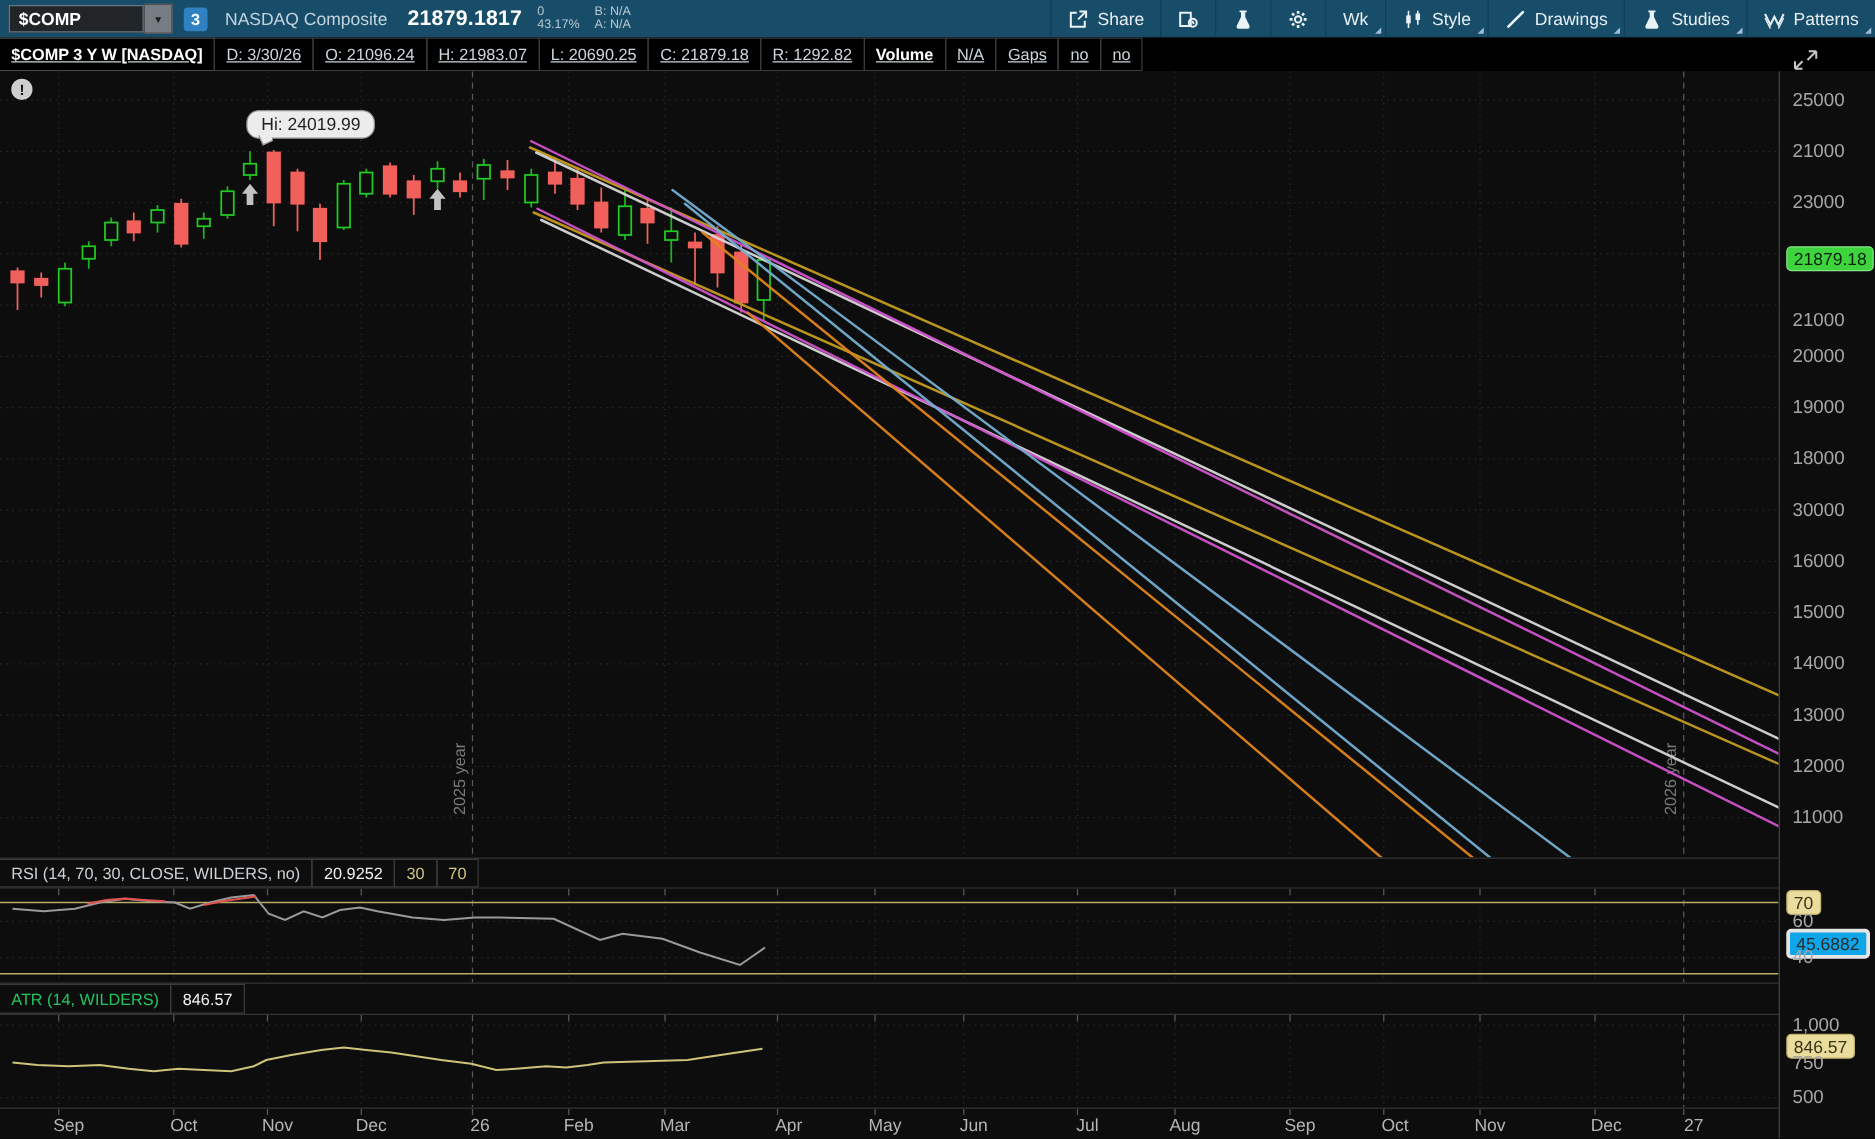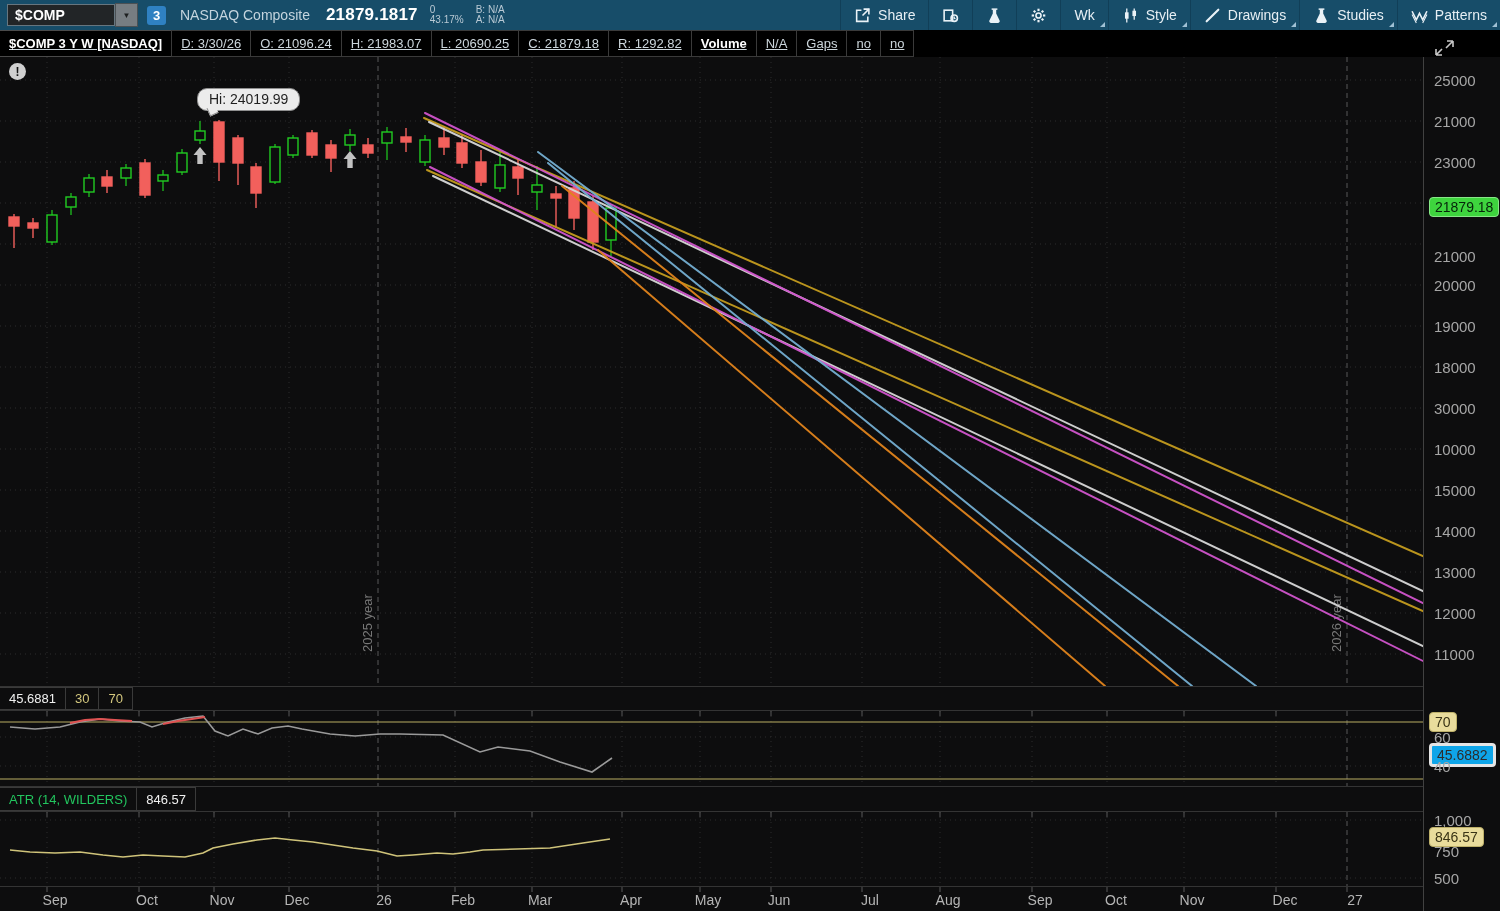--- a/index.html
+++ b/index.html
@@ -290,21 +290,22 @@
       <line x1="562" y1="186" x2="1178" y2="686" stroke="#e0831c" stroke-width="2" stroke-linecap="round" opacity="0.95"></line>
       <line x1="598" y1="250" x2="1105" y2="686" stroke="#e0831c" stroke-width="2" stroke-linecap="round" opacity="0.95"></line>
       <path d="M200 147 l6.5 8 h-3.8 v9 h-5.4 v-9 h-3.8 z" fill="#c2c2c2"></path>
       <path d="M350 151 l6.5 8 h-3.8 v9 h-5.4 v-9 h-3.8 z" fill="#c2c2c2"></path>
     </svg>
 
   <div class="warn">!</div>
   <div class="hi-tip">Hi: 24019.99</div>
 
   <div class="panel-header" style="top:686px;height:25px">
-    <div class="cell white">45.6881</div>
+    <div class="cell">RSI (14, 70, 30, CLOSE, WILDERS, no)</div>
+    <div class="cell white">20.9252</div>
     <div class="cell khaki">30</div>
     <div class="cell khaki">70</div>
   </div>
   <svg id="rsi-svg" class="plot" style="top:711px" width="1423" height="75" viewBox="0 711 1423 75">
       <line x1="47" y1="711" x2="47" y2="786" stroke="#2d2d2d" stroke-width="1" stroke-dasharray="1,4"></line>
       <line x1="139" y1="711" x2="139" y2="786" stroke="#2d2d2d" stroke-width="1" stroke-dasharray="1,4"></line>
       <line x1="214" y1="711" x2="214" y2="786" stroke="#2d2d2d" stroke-width="1" stroke-dasharray="1,4"></line>
       <line x1="289" y1="711" x2="289" y2="786" stroke="#2d2d2d" stroke-width="1" stroke-dasharray="1,4"></line>
       <line x1="455" y1="711" x2="455" y2="786" stroke="#2d2d2d" stroke-width="1" stroke-dasharray="1,4"></line>
       <line x1="532" y1="711" x2="532" y2="786" stroke="#2d2d2d" stroke-width="1" stroke-dasharray="1,4"></line>
@@ -430,21 +431,21 @@
       <path d="M9 16H3M3 16v-6M3 16l6-6" stroke="#c8c8c8" stroke-width="1.6" fill="none"></path>
     </svg>
   <div class="ax-label" style="top: 23px;">25000</div>
       <div class="ax-label" style="top: 64px;">21000</div>
       <div class="ax-label" style="top: 105px;">23000</div>
       <div class="ax-label" style="top: 199px;">21000</div>
       <div class="ax-label" style="top: 228px;">20000</div>
       <div class="ax-label" style="top: 269px;">19000</div>
       <div class="ax-label" style="top: 310px;">18000</div>
       <div class="ax-label" style="top: 351px;">30000</div>
-      <div class="ax-label" style="top: 392px;">10000</div>
+      <div class="ax-label" style="top: 392px;">16000</div>
       <div class="ax-label" style="top: 433px;">15000</div>
       <div class="ax-label" style="top: 474px;">14000</div>
       <div class="ax-label" style="top: 515px;">13000</div>
       <div class="ax-label" style="top: 556px; text-align: center;">12000</div>
       <div class="ax-label" style="top: 597px;">11000</div>
       <div class="ax-badge badge-green" style="top: 150px;">21879.18</div>
       <div class="ax-badge badge-khaki" style="top: 665px;">70</div>
       <div class="ax-label" style="top: 680px;">60</div>
       <div class="ax-badge badge-grey" style="top: 698px;">45.6882</div>
       <div class="ax-label" style="top: 709px;">40</div>

